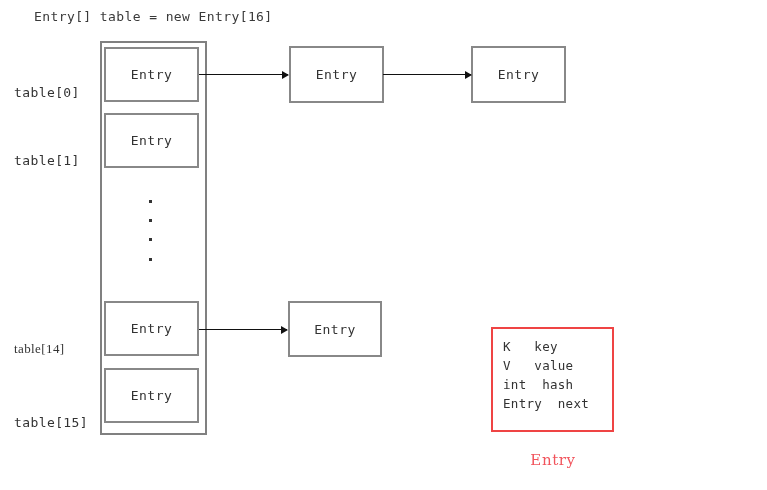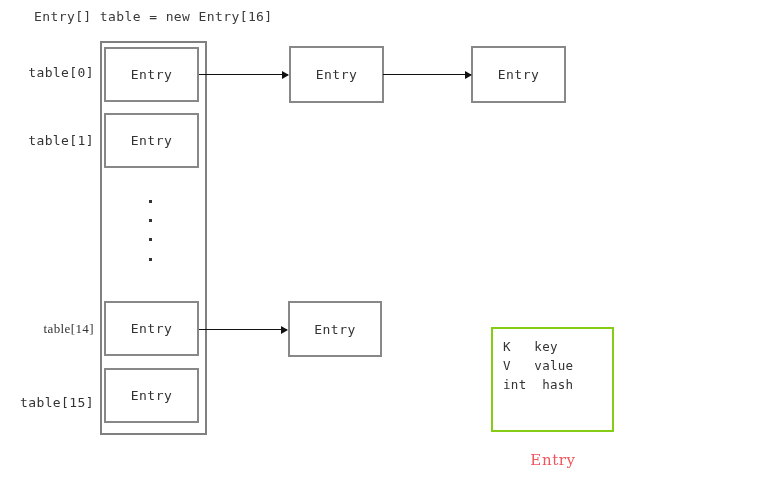--- a/index.html
+++ b/index.html
@@ -68,23 +68,23 @@
   .slot-14 { top: 301px; }
   .slot-15 { top: 368px; }
   
   .index-label {
     position: absolute;
     font-family: "DejaVu Sans Mono", monospace;
     font-size: 13px;
     color: #333333;
     letter-spacing: 0.4px;
     white-space: nowrap;
-    text-align: right;
     width: 80px;
     left: 14px;
+    margin-top: 20px;
   }
   .idx-0  { top: 65px; }
   .idx-1  { top: 133px; }
   .idx-14 { top: 321px; font-family: Liberation Serif, serif; }
   .idx-15 { top: 395px; }
   
   .node {
     position: absolute;
     width: 95px;
     height: 57px;
@@ -130,21 +130,21 @@
   .dot-2 { top: 219px; }
   .dot-3 { top: 238px; }
   .dot-4 { top: 258px; }
   
   .legend-box {
     position: absolute;
     left: 491px;
     top: 327px;
     width: 123px;
     height: 105px;
-    border: 2px solid #84cc16;
+    border: 2px solid #ef4444;
     box-sizing: border-box;
     background: #ffffff;
     padding: 8px 0 0 10px;
   }
   .legend-line {
     font-family: "DejaVu Sans Mono", monospace;
     font-size: 12.5px;
     color: #333333;
     line-height: 19px;
     letter-spacing: 0.3px;
@@ -207,17 +207,18 @@
   </div>
 
   <div class="arrow arrow-a"></div>
   <div class="arrow arrow-b"></div>
   <div class="arrow arrow-c"></div>
 
   <div class="legend-box">
     <div class="legend-line">K   key</div>
     <div class="legend-line">V   value</div>
     <div class="legend-line">int  hash</div>
+    <div class="legend-line">Entry  next</div>
   </div>
 
   <div class="caption caption-entry">Entry</div>
 
 </div>
 
 </body></html>

